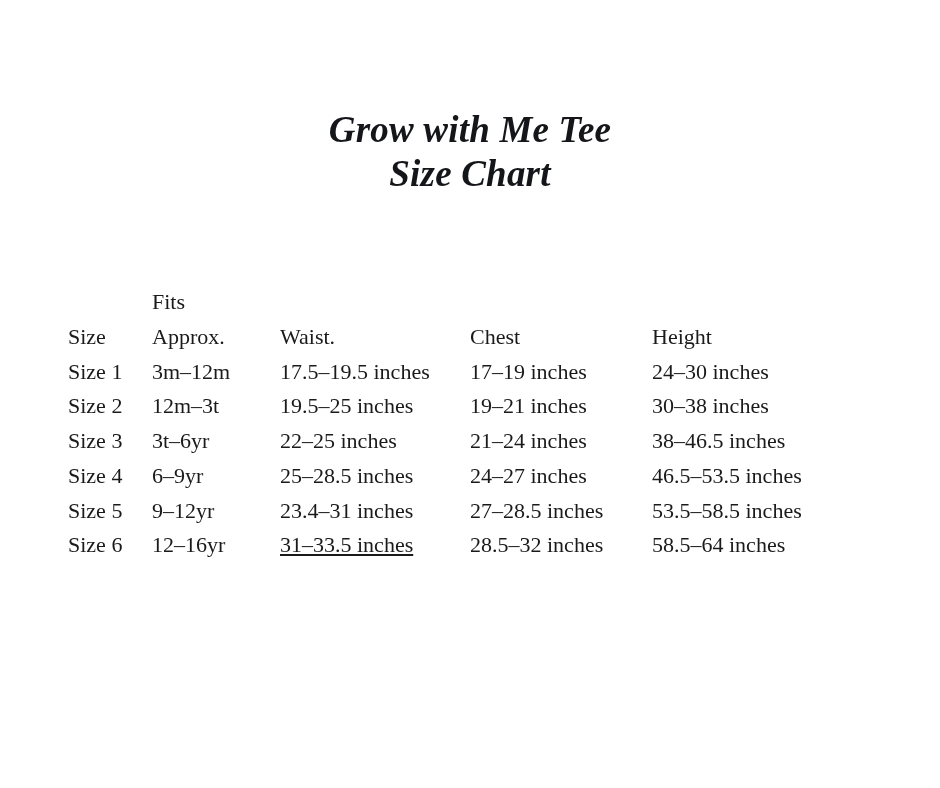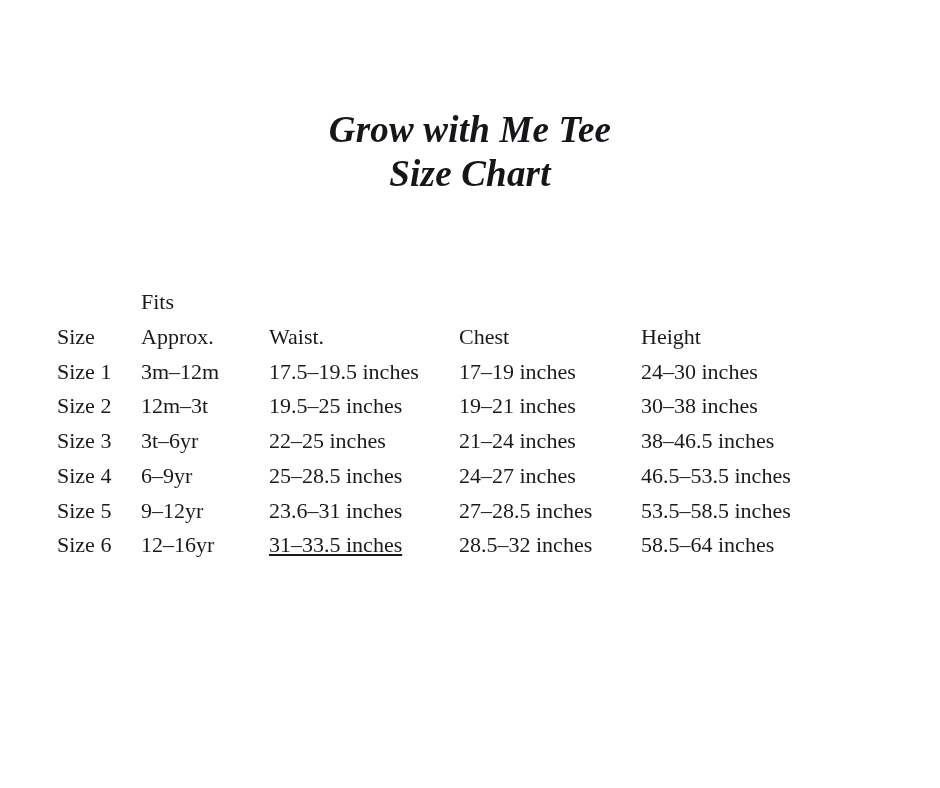--- a/index.html
+++ b/index.html
@@ -26,21 +26,21 @@
   }
   .title-line {
     font-size: 37px;
     font-weight: bold;
     letter-spacing: 0.2px;
     color: #15161a;
     font-style: italic;
   }
   .chart {
     position: absolute;
-    left: 57px;
+    left: 68px;
     top: 285px;
     width: 800px;
   }
   table.size-table {
     border-collapse: collapse;
     font-size: 22px;
     color: #1a1a1a;
   }
   table.size-table td,
   table.size-table th {
@@ -144,21 +144,21 @@
           <td class="col-size">Size 4</td>
           <td class="col-fits">6–9yr</td>
           <td class="col-waist r4-waist">25–28.5 inches</td>
           <td class="col-chest r4-chest">24–27 inches</td>
           <td class="col-height r4-height">46.5–53.5 inches</td>
         </tr>
 
         <tr>
           <td class="col-size">Size 5</td>
           <td class="col-fits">9–12yr</td>
-          <td class="col-waist r5-waist">23.6–31 inches</td>
+          <td class="col-waist r5-waist">23.4–31 inches</td>
           <td class="col-chest r5-chest">27–28.5 inches</td>
           <td class="col-height r5-height">53.5–58.5 inches</td>
         </tr>
 
         <tr>
           <td class="col-size">Size 6</td>
           <td class="col-fits">12–16yr</td>
           <td class="col-waist r6-waist">31–33.5 inches</td>
           <td class="col-chest r6-chest">28.5–32 inches</td>
           <td class="col-height r6-height">58.5–64 inches</td>

